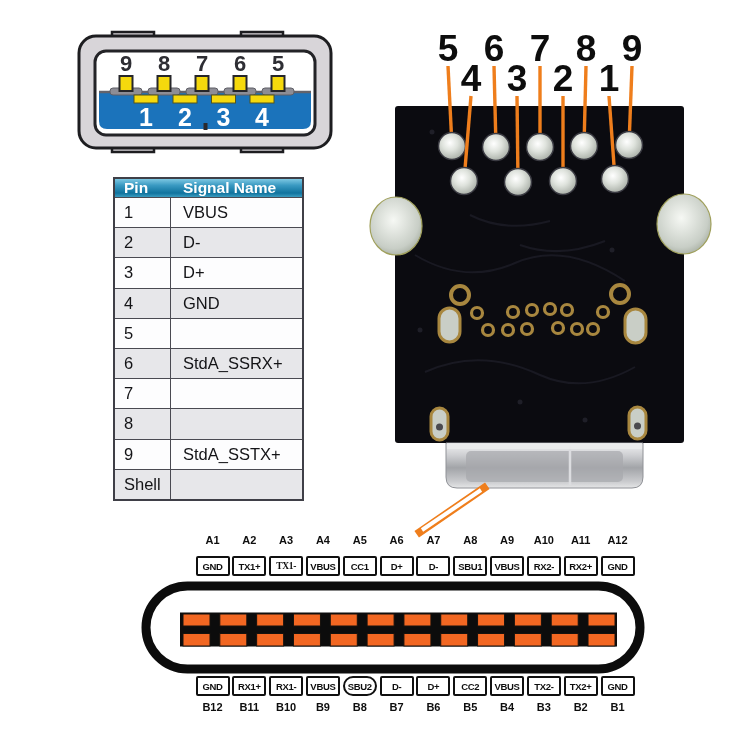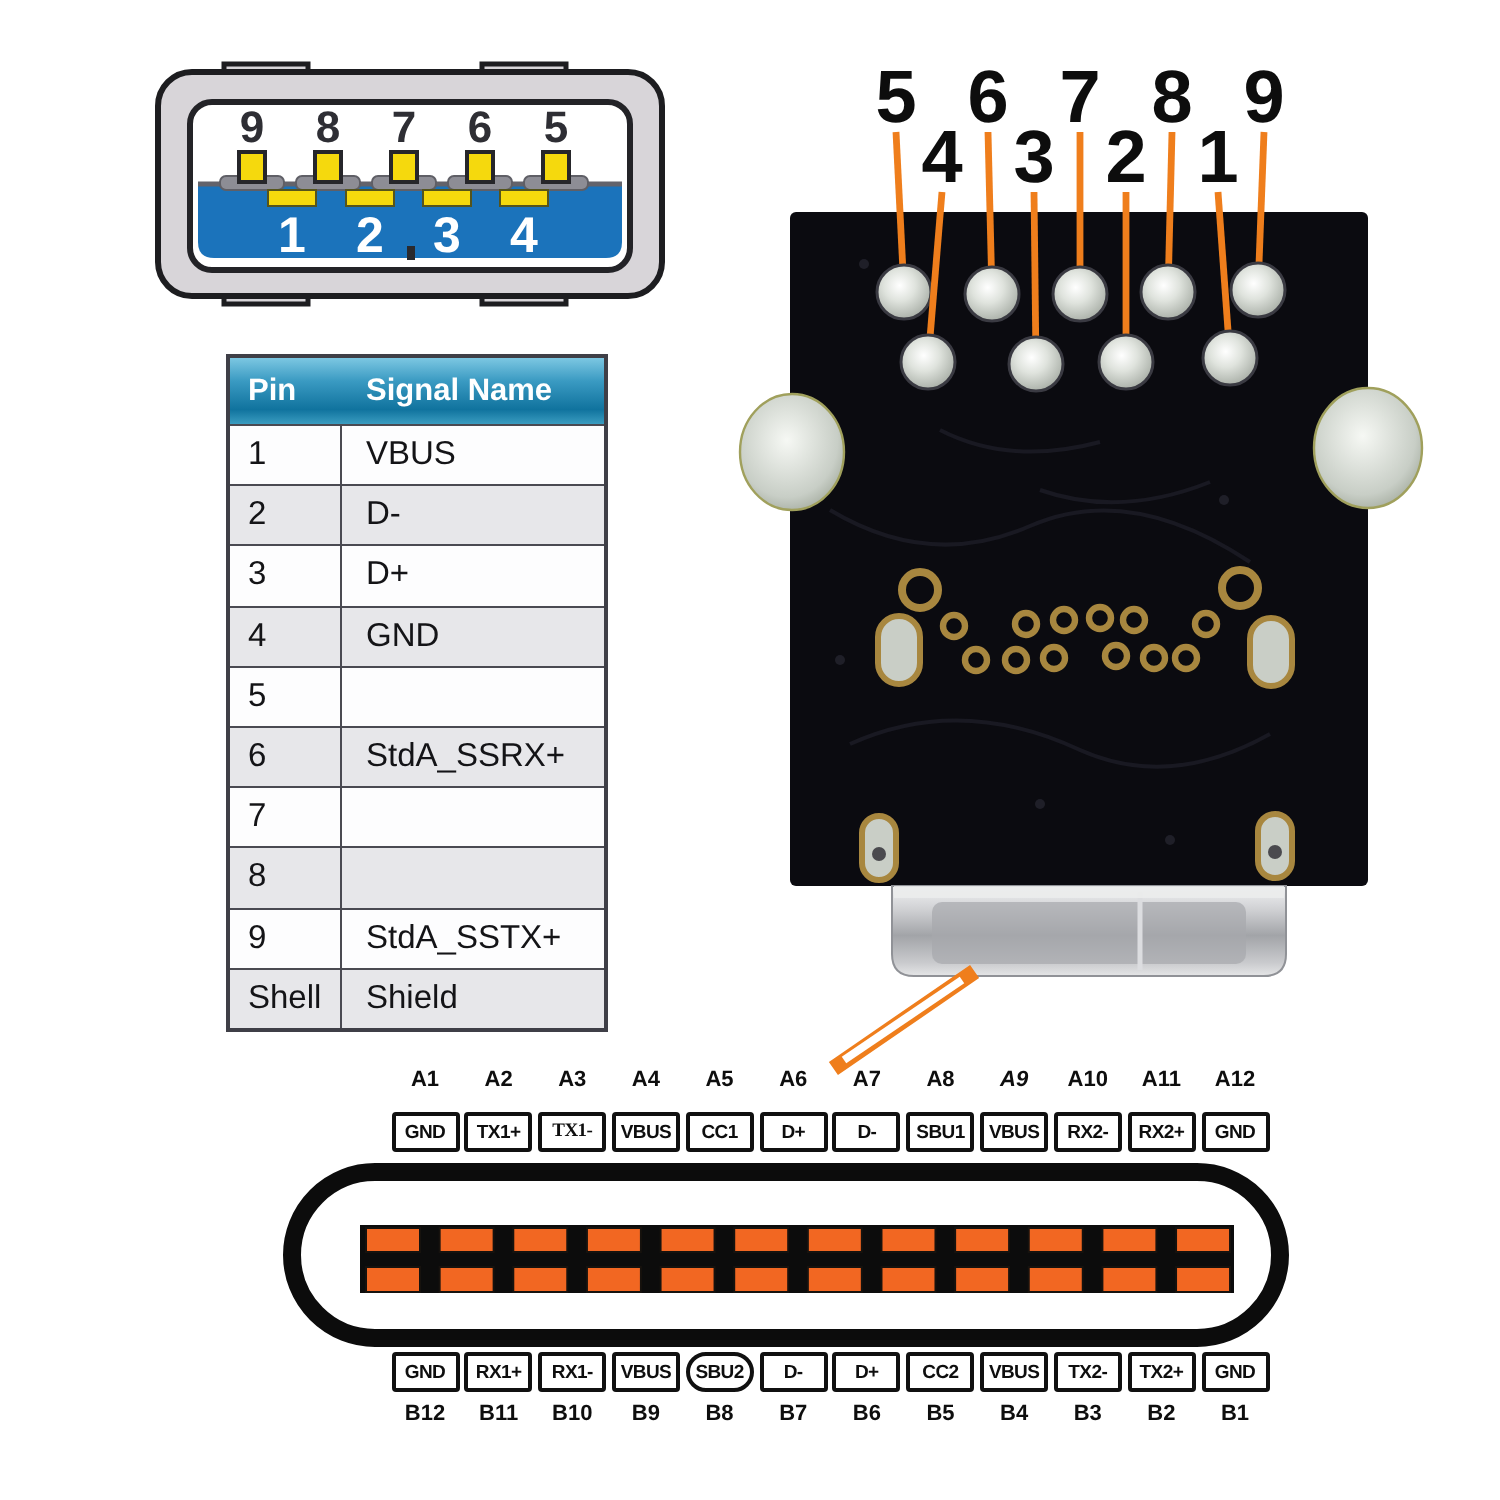--- a/index.html
+++ b/index.html
@@ -3,21 +3,21 @@
 <meta charset="utf-8">
 <style>
   html,body{margin:0;padding:0;background:#fff;}
   #canvas{position:relative;width:750px;height:750px;background:#fff;overflow:hidden;
           font-family:"Liberation Sans",sans-serif;}
   #canvas > svg{position:absolute;left:0;top:0;overflow:visible;}
 
   
   #pin-table{position:absolute;left:113px;top:177px;width:187px;border:2px solid #3f3f47;}
   #pin-table .c1,#pin-table .c2{box-sizing:border-box;display:flex;align-items:center;}
-  .thead{display:flex;align-items:stretch;height:33px;
+  .thead{display:flex;align-items:stretch;height:18px;
          background:linear-gradient(180deg,#7cc7e2 0%,#3a9ac2 35%,#10739e 78%,#3a9cc0 100%);
          color:#fff;font-weight:700;font-size:15.5px;}
   .thead .c1{width:56px;padding-left:9px;}
   .thead .c2{flex:1;padding-left:12px;}
   .trow{display:flex;height:29.2px;background:#fdfdfe;border-top:1.4px solid #4a4a52;
         font-size:16.5px;color:#141417;}
   .trow.alt{background:#e7e7ea;}
   .trow .c1{width:56px;padding-left:9px;border-right:1.4px solid #4a4a52;}
   .trow .c2{flex:1;padding-left:12px;}
 
@@ -250,21 +250,20 @@
         </div>
         <div class="trow alt">
           <div class="c1">8</div>
         </div>
         <div class="trow">
           <div class="c1">9</div>
           <div class="c2">StdA_SSTX+</div>
         </div>
         <div class="trow alt">
           <div class="c1">Shell</div>
-          <div class="c2">Shield</div>
         </div>
       </div>
   </div>
 
   <div id="usbc-pinout">
       <div class="pid" style="left: 196.5px; top: 534px;">A1</div>
       <div class="pin-box" style="left: 196.5px; top: 556px;">GND</div>
       <div class="pin-box" style="left: 196.5px; top: 676px;">GND</div>
       <div class="pid" style="left: 196.5px; top: 701px;">B12</div>
       <div class="pid" style="left: 233.32px; top: 534px;">A2</div>
@@ -288,21 +287,21 @@
       <div class="pin-box" style="left: 380.6px; top: 676px;">D-</div>
       <div class="pid" style="left: 380.6px; top: 701px;">B7</div>
       <div class="pid" style="left: 417.42px; top: 534px;">A7</div>
       <div class="pin-box" style="left: 417.42px; top: 556px;">D-</div>
       <div class="pin-box" style="left: 417.42px; top: 676px;">D+</div>
       <div class="pid" style="left: 417.42px; top: 701px;">B6</div>
       <div class="pid" style="left: 454.24px; top: 534px;">A8</div>
       <div class="pin-box" style="left: 454.24px; top: 556px;">SBU1</div>
       <div class="pin-box" style="left: 454.24px; top: 676px;">CC2</div>
       <div class="pid" style="left: 454.24px; top: 701px;">B5</div>
-      <div class="pid" style="left: 491.06px; top: 534px; font-style: italic;">A9</div>
+      <div class="pid" style="left: 491.06px; top: 534px;">A9</div>
       <div class="pin-box" style="left: 491.06px; top: 556px;">VBUS</div>
       <div class="pin-box" style="left: 491.06px; top: 676px;">VBUS</div>
       <div class="pid" style="left: 491.06px; top: 701px;">B4</div>
       <div class="pid" style="left: 527.88px; top: 534px;">A10</div>
       <div class="pin-box" style="left: 527.88px; top: 556px;">RX2-</div>
       <div class="pin-box" style="left: 527.88px; top: 676px;">TX2-</div>
       <div class="pid" style="left: 527.88px; top: 701px;">B3</div>
       <div class="pid" style="left: 564.7px; top: 534px;">A11</div>
       <div class="pin-box" style="left: 564.7px; top: 556px;">RX2+</div>
       <div class="pin-box" style="left: 564.7px; top: 676px;">TX2+</div>

